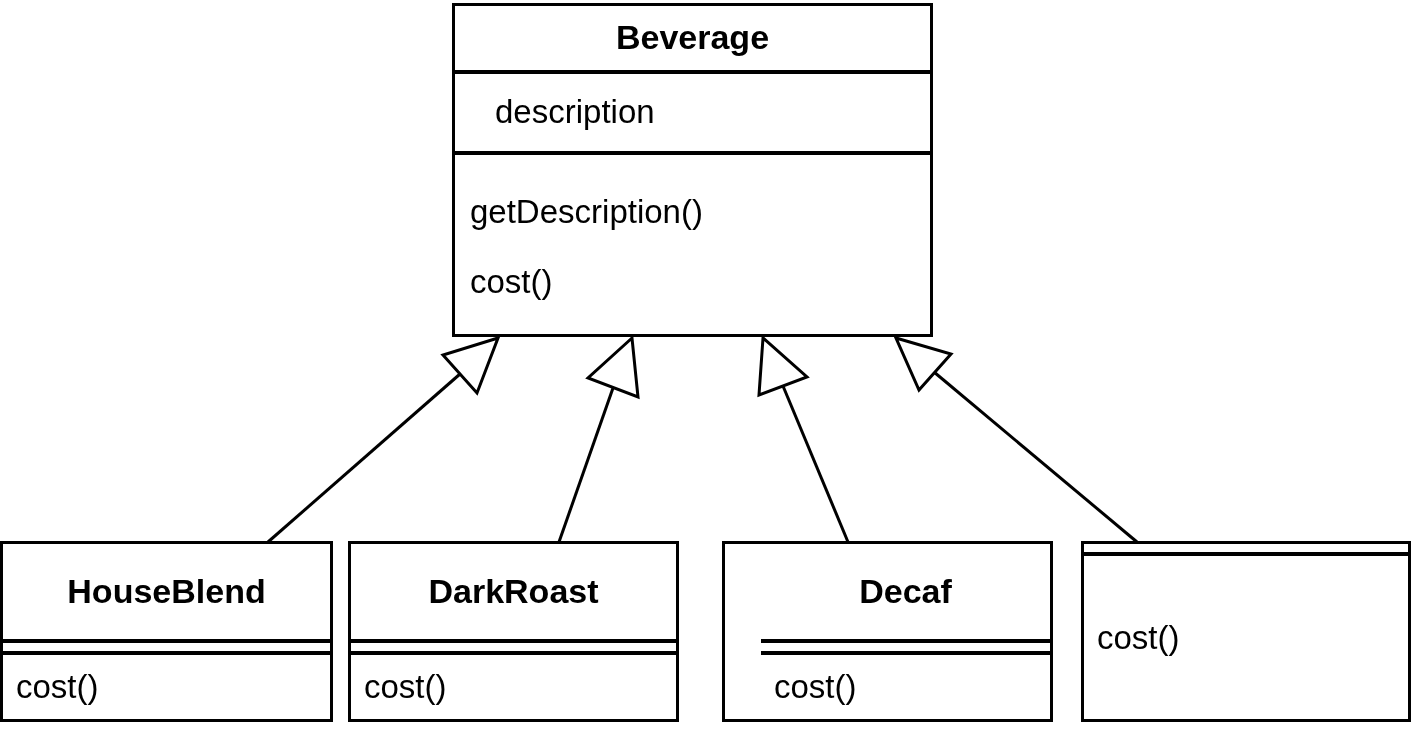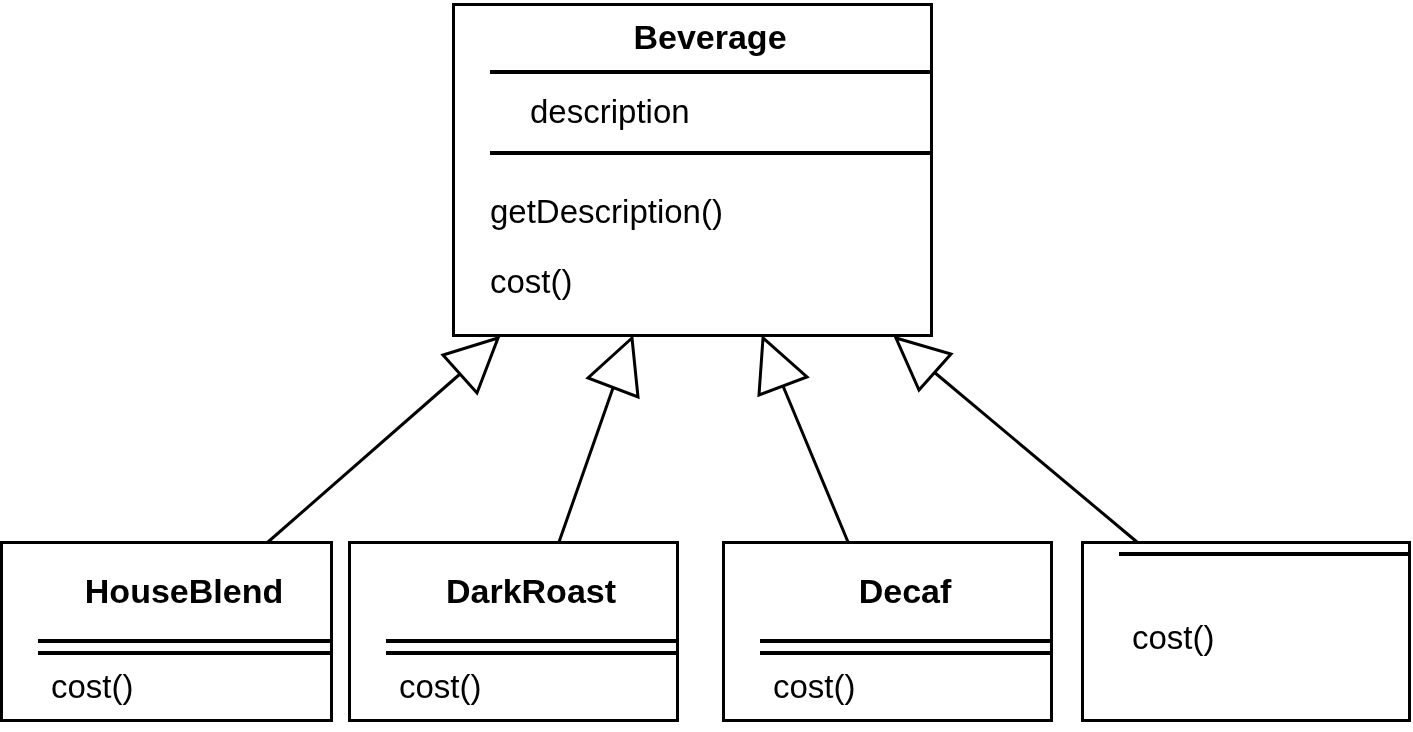--- a/index.html
+++ b/index.html
@@ -37,51 +37,50 @@
     position: absolute;
     box-sizing: border-box;
     background: #ffffff;
     border: 3px solid #000000;
     display: flex;
     flex-direction: column;
   }
   .sec {
     box-sizing: border-box;
     border-bottom: 4px solid #000000;
-    margin-left: 35px;
   }
   .sec:last-child {
     border-bottom: none;
   }
   .sec.title {
     display: flex;
     align-items: center;
     justify-content: center;
     font-weight: bold;
     font-size: 34px;
   }
   .member {
     font-size: 33px;
     line-height: 36px;
     white-space: nowrap;
   }
   
   .box-beverage { left: 452px; top: 3px; width: 481px; height: 334px; }
   .box-beverage .title   { height: 75px; }
   .box-beverage .attrs   { height: 90px; display: flex; align-items: center; padding-left: 40px; }
-  .box-beverage .methods { flex: 1; padding-top: 39px; }
+  .box-beverage .methods { flex: 1; padding-left: 15px; padding-top: 39px; }
   .box-beverage .methods .member { margin-bottom: 34px; }
   
   .sub { top: 541px; height: 181px; }
   .sub .title      { height: 99px; }
   .sub .attrs-empty{ height: 12px; }
   .sub .methods    { flex: 1; display: flex; align-items: center; padding-left: 13px; }
   .box-houseblend { left: 0px;    width: 333px; }
   .box-darkroast  { left: 348px;  width: 331px; }
-  .box-decaf      { left: 722px;  width: 331px; }
+  .box-decaf      { left: 722px;  width: 331px; padding-left: 36px; }
   .box-espresso   { left: 1081px; width: 330px; }
 </style>
 </head>
 <body>
 
 <div class="canvas">
 
   <svg class="connectors" viewBox="0 0 1413 732" aria-hidden="true">
     <g>
       <line x1="268" y1="542" x2="460" y2="374"></line>

